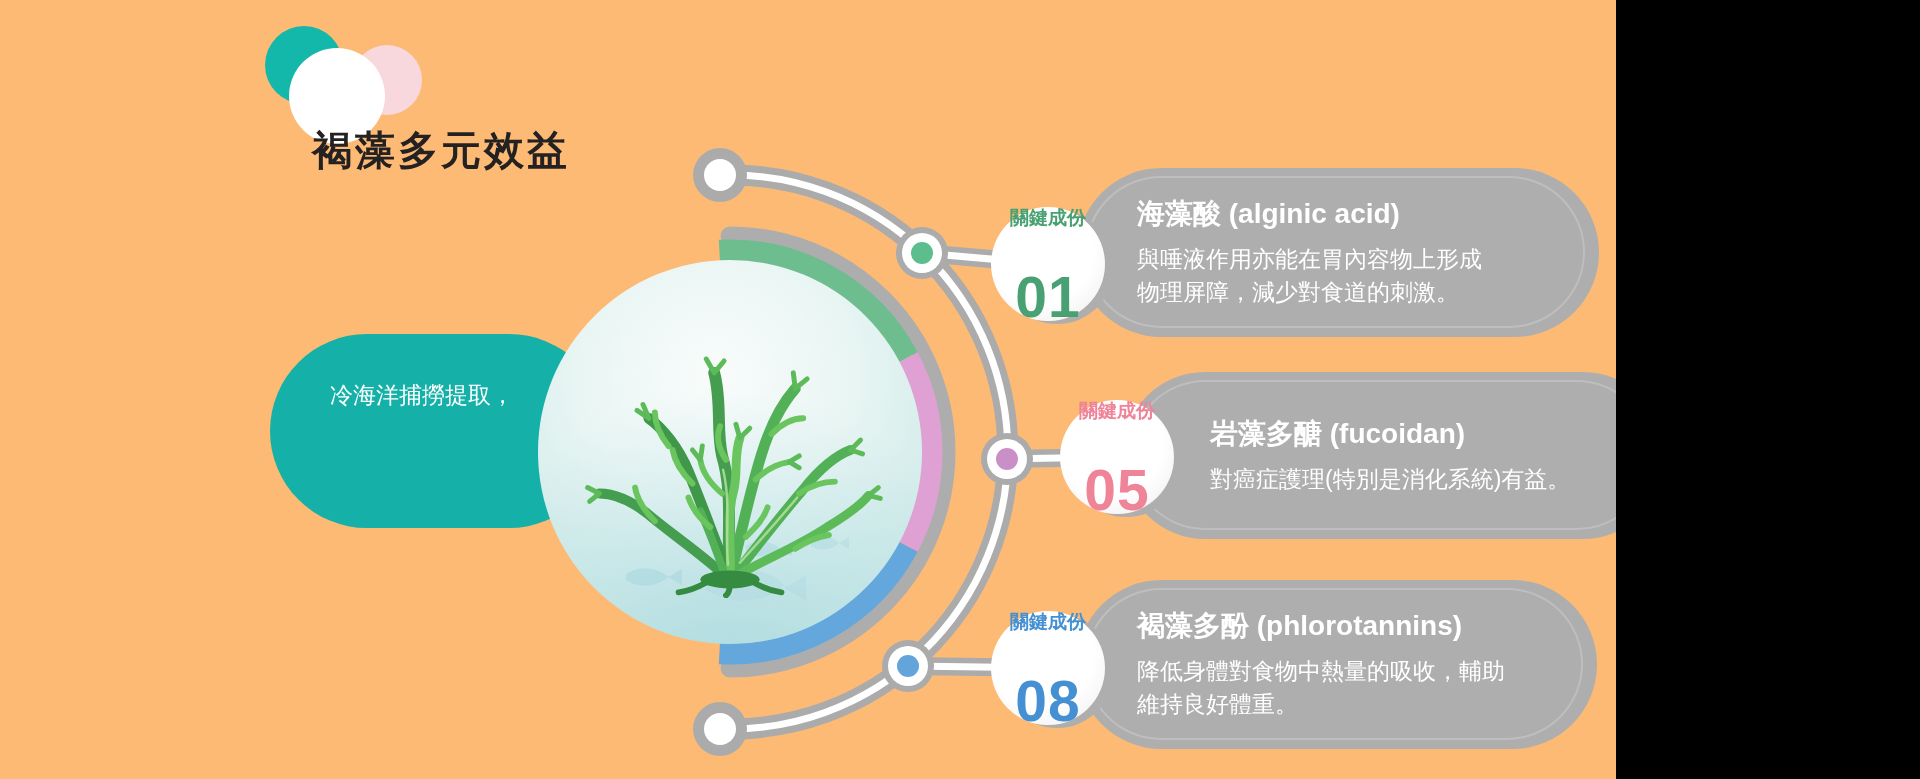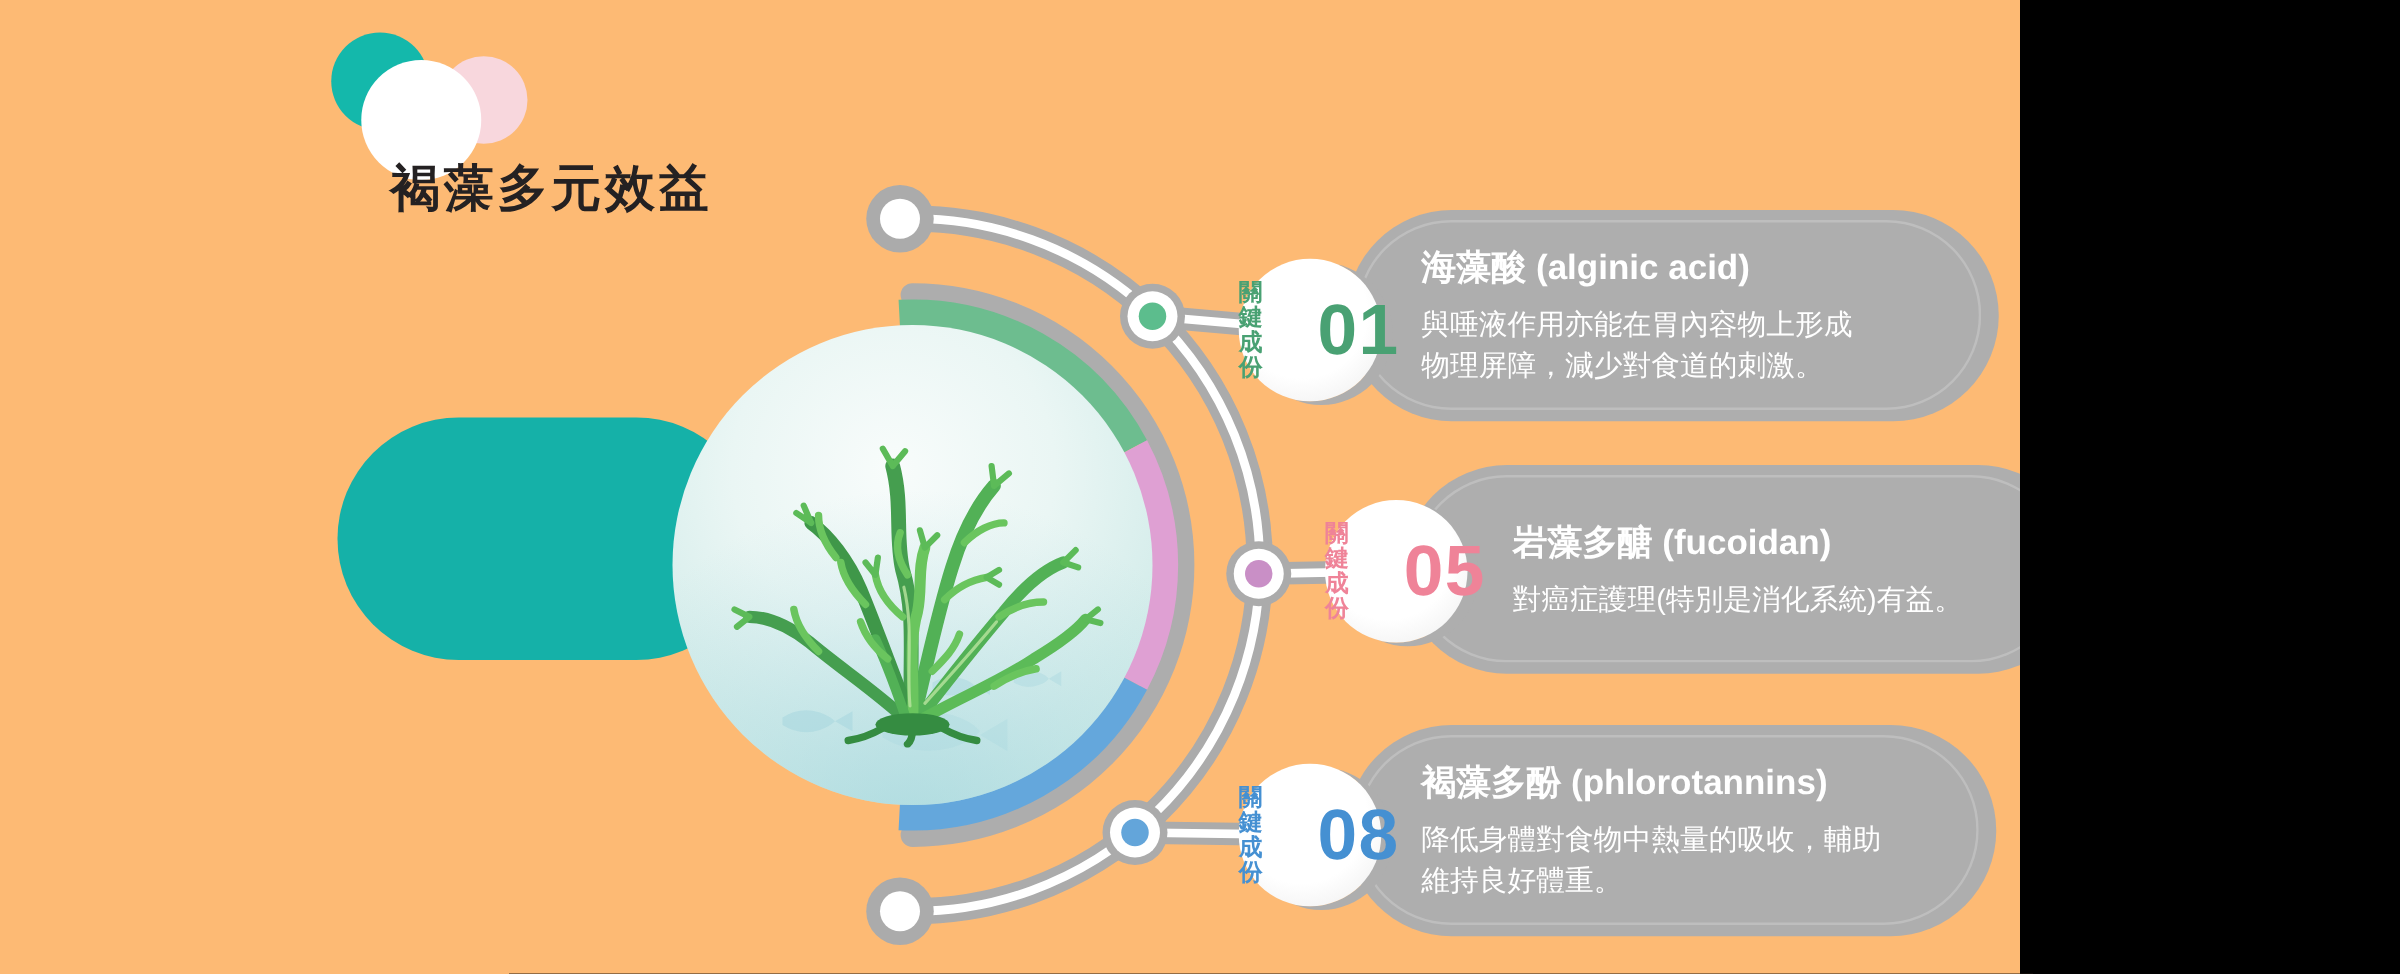--- a/index.html
+++ b/index.html
@@ -43,40 +43,41 @@
   #card-1{left:1085px;top:176px;width:500px;height:152px;border-radius:76px;padding-left:52px;
           background:linear-gradient(135deg,#74c597 0%,#83cba4 45%,#4a9c6e 100%);box-sizing:border-box;}
   #card-2{left:1130px;top:380px;width:522px;height:150px;border-radius:75px;padding-left:80px;
           background:linear-gradient(135deg,#e3b5dc 0%,#e7bddf 45%,#c78fc2 100%);box-sizing:border-box;}
   #card-3{left:1085px;top:588px;width:498px;height:152px;border-radius:76px;padding-left:52px;
           background:linear-gradient(135deg,#75bae6 0%,#7fc0e8 40%,#3c82c3 100%);box-sizing:border-box;}
 
   
   .badge{position:absolute;width:114px;height:114px;border-radius:50%;z-index:4;
          background:radial-gradient(circle at 44% 38%, #ffffff 55%, #ebebeb 100%);
-         box-shadow:9px 3px 0 #aeaeae;display:flex;flex-direction:row;align-items:center;
-         text-align:center;gap:44px;}
+         box-shadow:9px 3px 0 #aeaeae;display:flex;flex-direction:column;align-items:center;
+         justify-content:center;text-align:center;gap:44px;}
   .badge .lbl{font-size:19px;font-weight:800;line-height:20px;margin-top:2px;}
   .badge .num{font-size:57px;font-weight:700;line-height:50px;letter-spacing:1px;}
   #badge-1{left:991px;top:207px;} #badge-1 .lbl,#badge-1 .num{color:#49a173;}
   #badge-2{left:1060px;top:400px;} #badge-2 .lbl,#badge-2 .num{color:#ef8398;}
   #badge-3{left:991px;top:611px;} #badge-3 .lbl,#badge-3 .num{color:#4590d2;}
 </style>
 </head>
 <body>
 
 <div id="stage">
 
   <div class="decor-circle" id="circle-teal"></div>
   <div class="decor-circle" id="circle-pink"></div>
   <div class="decor-circle" id="circle-white"></div>
   <h1 id="page-title">褐藻多元效益</h1>
 
   <div id="intro-bubble">
     <div class="txt">
+      <div>冷海洋捕撈提取，</div>
     </div>
   </div>
 
   <svg id="bg-svg" width="1920" height="779" viewBox="0 0 1920 779">
 
     <path d="M720.3 175.2 A277 277 0 1 1 720.3 728.8" fill="none" stroke="#ababab" stroke-width="21" stroke-linecap="round"></path>
     <path d="M720.3 175.2 A277 277 0 1 1 720.3 728.8" fill="none" stroke="#ffffff" stroke-width="7" stroke-linecap="round"></path>
     <circle cx="720" cy="175" r="27" fill="#ababab"></circle>
     <circle cx="720" cy="175" r="16" fill="#ffffff"></circle>
     <circle cx="720" cy="729" r="27" fill="#ababab"></circle>

